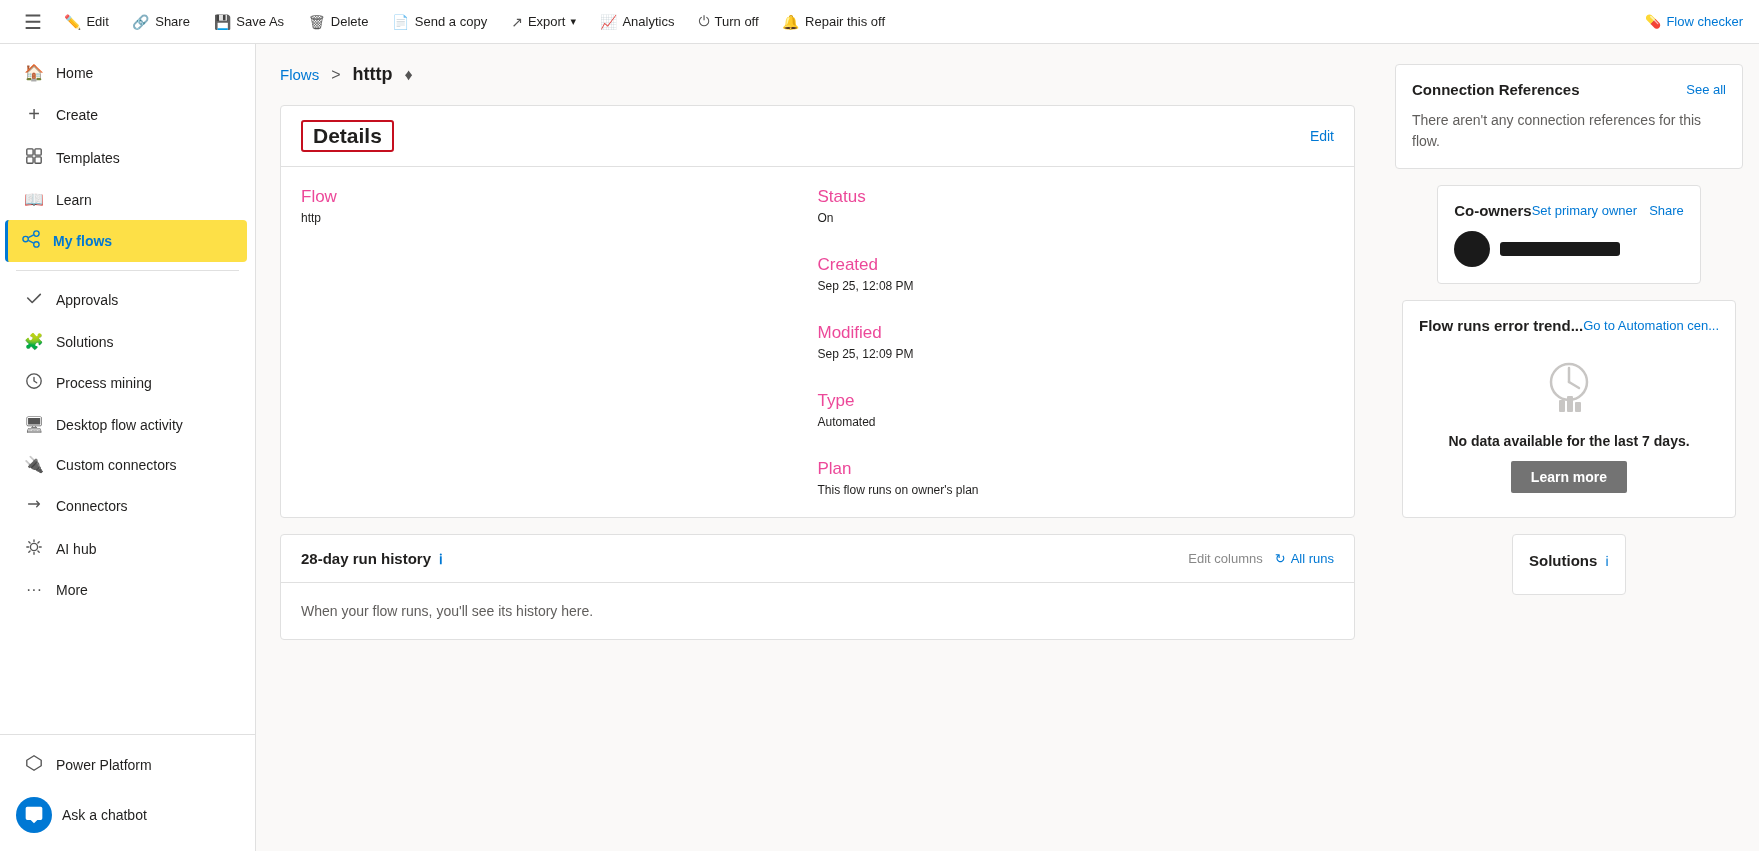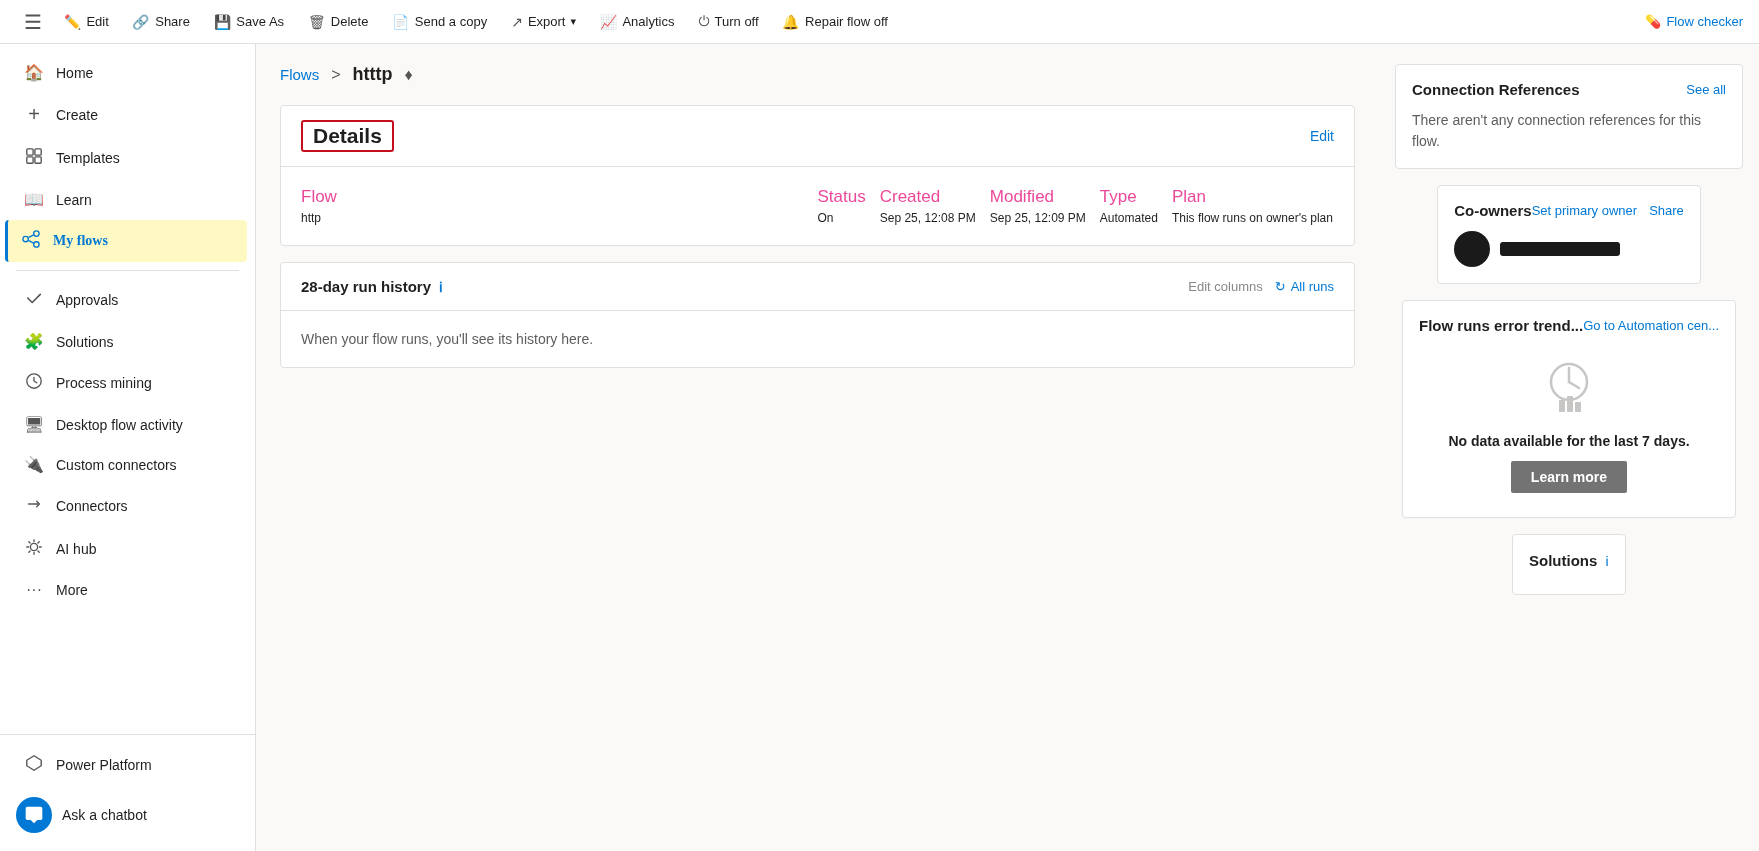--- a/index.html
+++ b/index.html
@@ -26,21 +26,21 @@
     .sidebar {
       width: 256px; background: #fff; border-right: 1px solid #e0e0e0;
       display: flex; flex-direction: column; flex-shrink: 0; overflow-y: auto;
     }
     .sidebar-top { padding: 8px 0; }
     .sidebar-item {
       display: flex; align-items: center; gap: 12px; padding: 10px 16px;
       cursor: pointer; border-radius: 4px; margin: 1px 8px; color: #201f1e;
       font-size: 14px;
     }
-    .sidebar-item.active { color: #0078d4; background: #fef9c3; font-weight: 500; font-family: Liberation Serif, serif; }
+    .sidebar-item.active { color: #0078d4; background: #fde047; font-weight: 500; }
     .sidebar-item.active .sidebar-icon { color: #0078d4; }
     .sidebar-icon { width: 20px; text-align: center; font-size: 16px; color: #555; flex-shrink: 0; }
     .sidebar-divider { height: 1px; background: #e0e0e0; margin: 8px 16px; }
     .sidebar-bottom { margin-top: auto; padding: 8px 0; border-top: 1px solid #e0e0e0; }
     .chatbot-btn {
       display: flex; align-items: center; gap: 10px; padding: 10px 16px;
       cursor: pointer; font-size: 14px;
     }
     .chatbot-icon {
       width: 36px; height: 36px; background: #0078d4; border-radius: 50%;
@@ -73,21 +73,21 @@
       display: flex; align-items: center; justify-content: space-between;
       padding: 14px 20px; border-bottom: 1px solid #e0e0e0;
     }
     .details-title {
       border: 2px solid #c50f1f; border-radius: 3px; padding: 2px 10px;
       font-weight: 700; font-size: 21px; color: #201f1e;
     }
     .details-edit { color: #0078d4; cursor: pointer; background: none; border: none; font-size: 14px; }
     .details-body { display: flex; padding: 20px; gap: 0; }
     .details-left { flex: 1; }
-    .details-right { flex: 1; display: flex; flex-direction: row; gap: 14px; }
+    .details-right { flex: 1; display: flex; flex-direction: column; gap: 30px; }
     .detail-field { margin-bottom: 0; }
     .detail-label { font-size: 17px; color: #ec4899; margin-bottom: 4px; }
     .detail-value { font-size: 12px; color: #201f1e; }
 
     
     .run-card {}
     .run-header {
       display: flex; align-items: center; justify-content: space-between;
       padding: 14px 20px; border-bottom: 1px solid #e0e0e0;
     }
@@ -170,21 +170,21 @@
     <span>Analytics</span>
   </button>
 
   <button class="toolbar-btn">
     <span class="icon">⏻</span>
     <span>Turn off</span>
   </button>
 
   <button class="toolbar-btn">
     <span class="icon">🔔</span>
-    <span>Repair flow off</span>
+    <span>Repair this off</span>
   </button>
 
   <div class="toolbar-right">
     <button class="flow-checker-btn">
       <span>💊</span>
       <span>Flow checker</span>
     </button>
   </div>
 </div>
 

